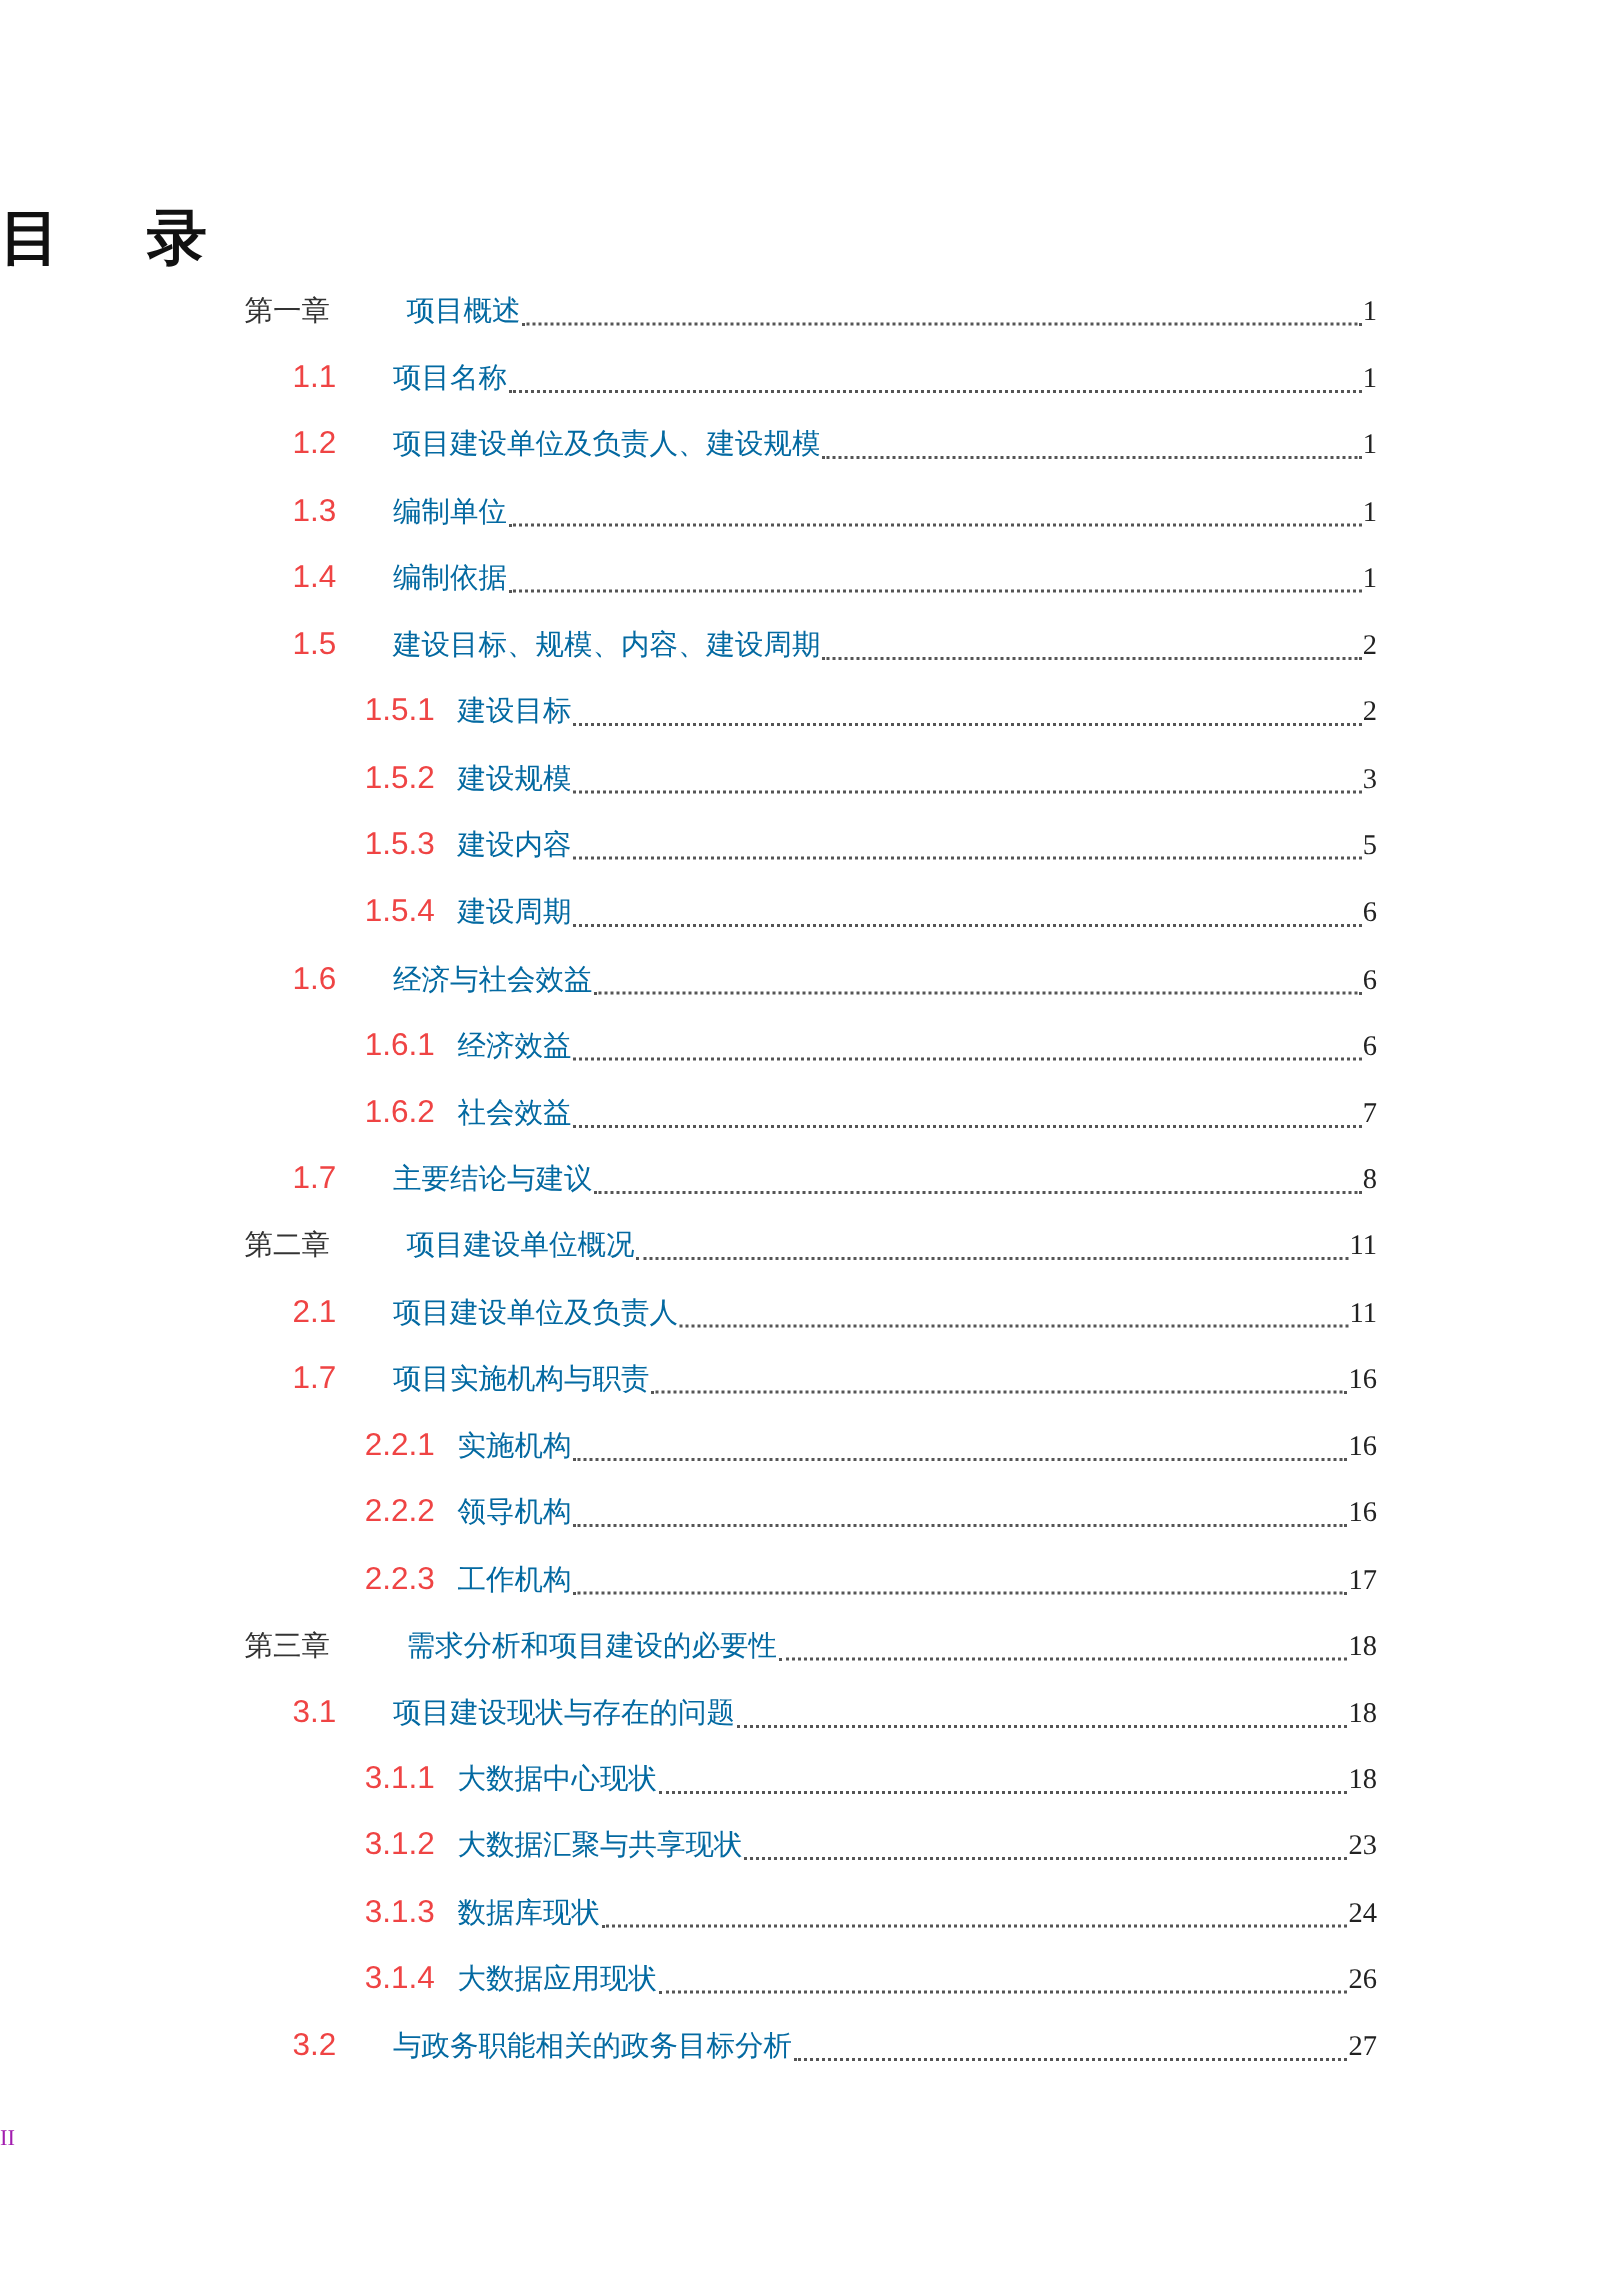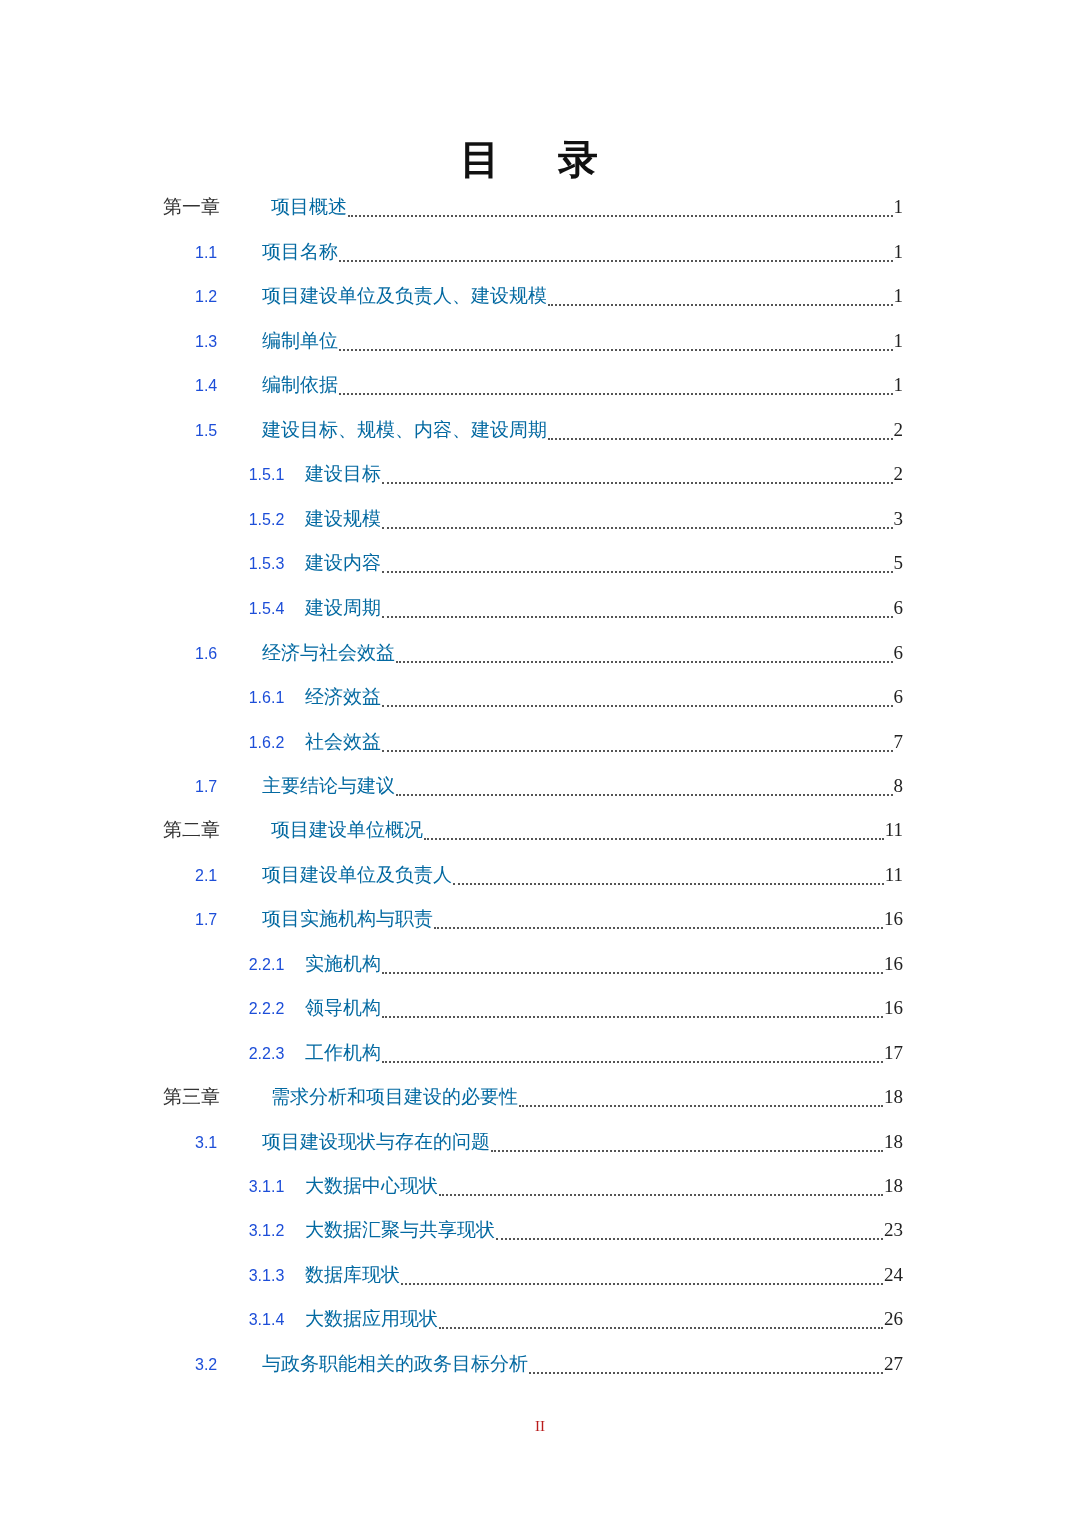--- a/index.html
+++ b/index.html
@@ -1,49 +1,49 @@
 <!DOCTYPE html>
 <html><head>
   <meta charset="utf-8">
   <style>
     html, body { margin: 0; padding: 0; background: #ffffff; }
     body { width: 1080px; height: 1529px; position: relative; overflow: hidden; color: #1a1a1a; }
     .page { position: absolute; left: 0; top: 0; width: 1080px; height: 1529px; background: #ffffff; }
     .title {
-      position: absolute; left: 0; top: 133px; width: 1080px; text-align: center;
+      position: absolute; left: 0; top: 133px; width: 1080px; text-align: left;
       font-family: "DejaVu Sans", sans-serif; font-weight: bold; font-size: 40px; letter-spacing: 22px;
       color: #111; line-height: 52px;
     }
     .toc { position: absolute; left: 0; top: 188px; width: 1080px; }
     .row {
       position: absolute; height: 30px; display: flex; align-items: baseline;
-      right: 177px; white-space: nowrap; overflow: hidden;
+      right: 162px; white-space: nowrap; overflow: hidden;
     }
     .num {
-      font-family: "Liberation Sans", sans-serif; font-size: 16px; color: #1d4ed8;
+      font-family: "Liberation Sans", sans-serif; font-size: 21px; color: #ef4444;
       display: inline-block;
     }
     .chap-num {
       font-family: "DejaVu Serif", serif; font-size: 19px; color: #333;
       display: inline-block; width: 108px;
     }
     .lbl { font-family: "DejaVu Serif", serif; font-size: 19px; color: #0369a1; flex: 0 0 auto; }
     .leader {
       flex: 1 1 auto; overflow: hidden; margin: 0 1px;
       border-bottom: 2px dotted #555; height: 0; align-self: flex-end; margin-bottom: 7px;
     }
     .pg { font-family: "Liberation Serif", serif; font-size: 19px; color: #222; flex: 0 0 auto; }
     .lvl0 { left: 163px; }
     .lvl1 { left: 195px; }
     .lvl1 .num { width: 67px; }
     .lvl2 { left: 228px; text-align: center; }
     .lvl2 .num { width: 77px; }
     .footer {
-      position: absolute; left: 0; top: 1418px; width: 1080px; text-align: center;
-      font-family: "Liberation Serif", serif; font-size: 15px; color: #b91c1c;
+      position: absolute; left: 0; top: 1418px; width: 1080px; 
+      font-family: "Liberation Serif", serif; font-size: 15px; color: #a21caf;
     }
   </style>
 </head>
 <body>
 
 <div class="page">
   <div class="title">目 录</div>
 
   <div class="toc">
     <div class="row lvl0" style="top:6px">

